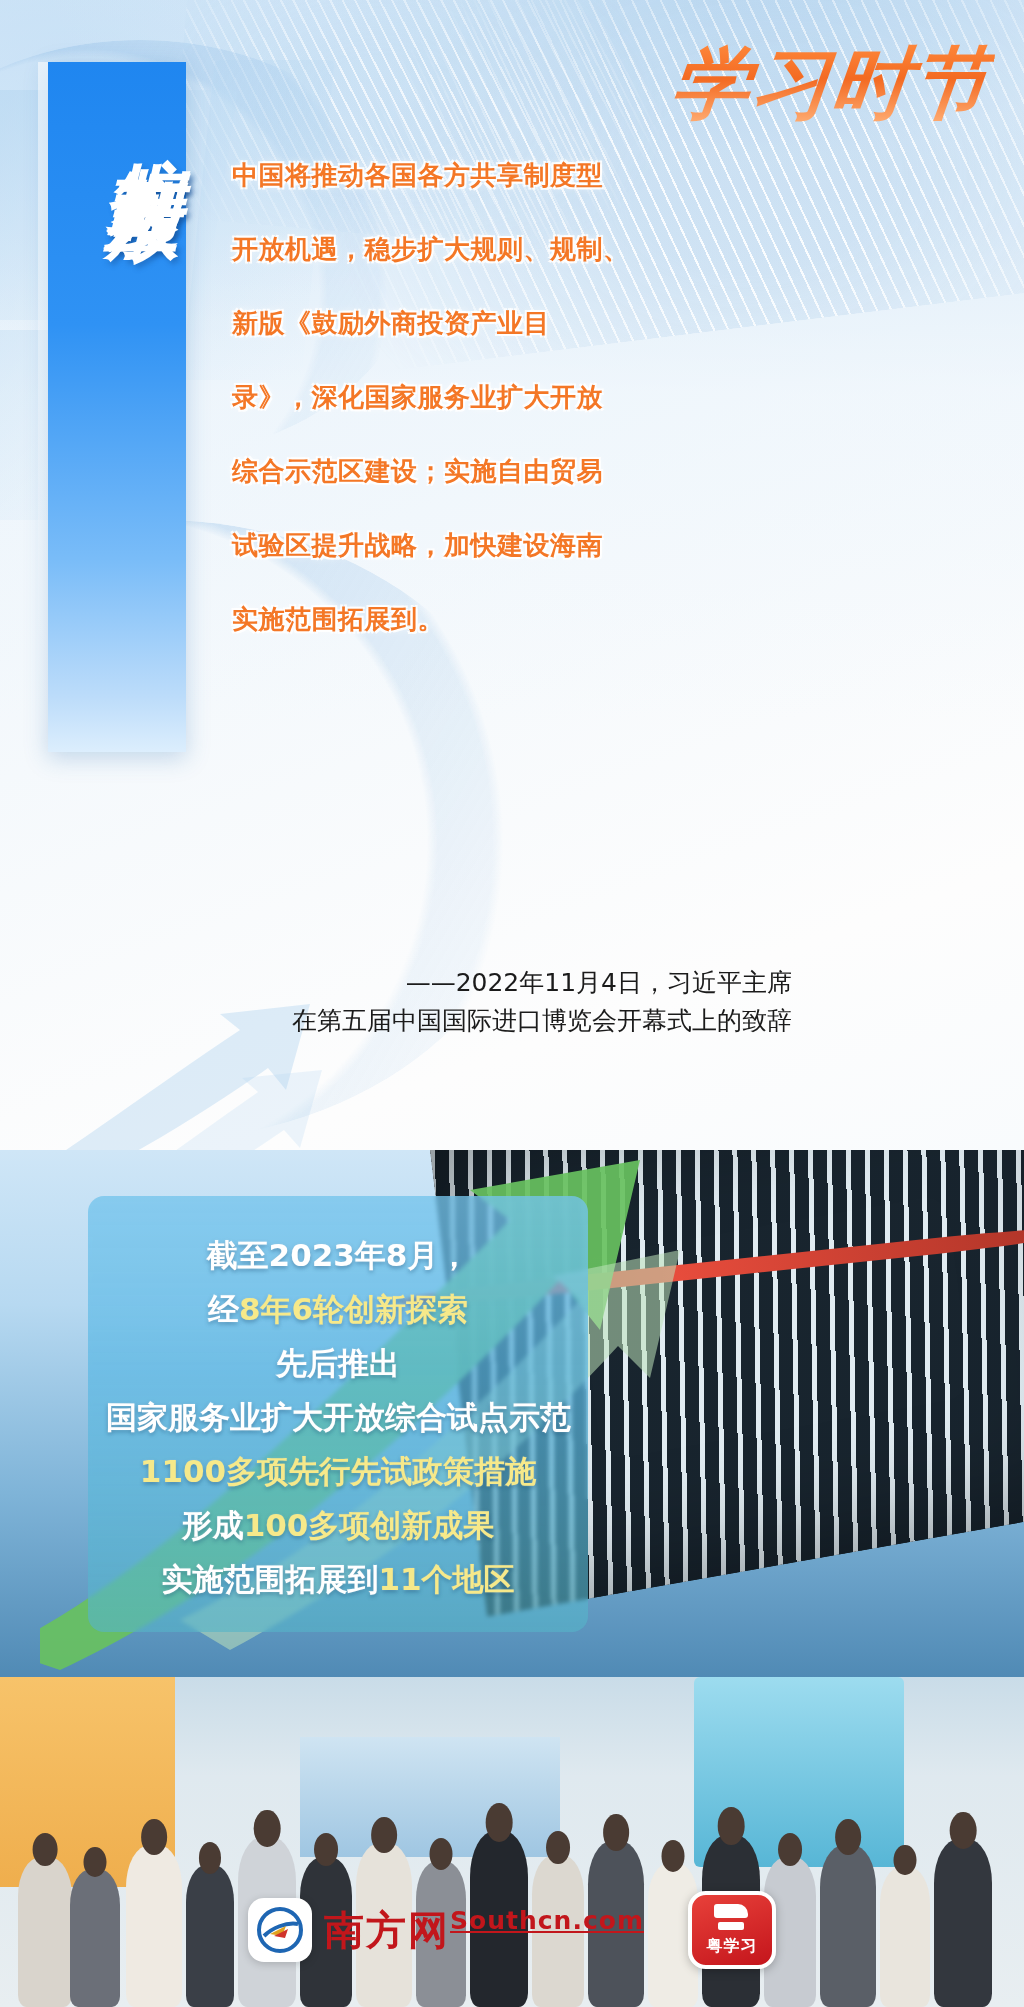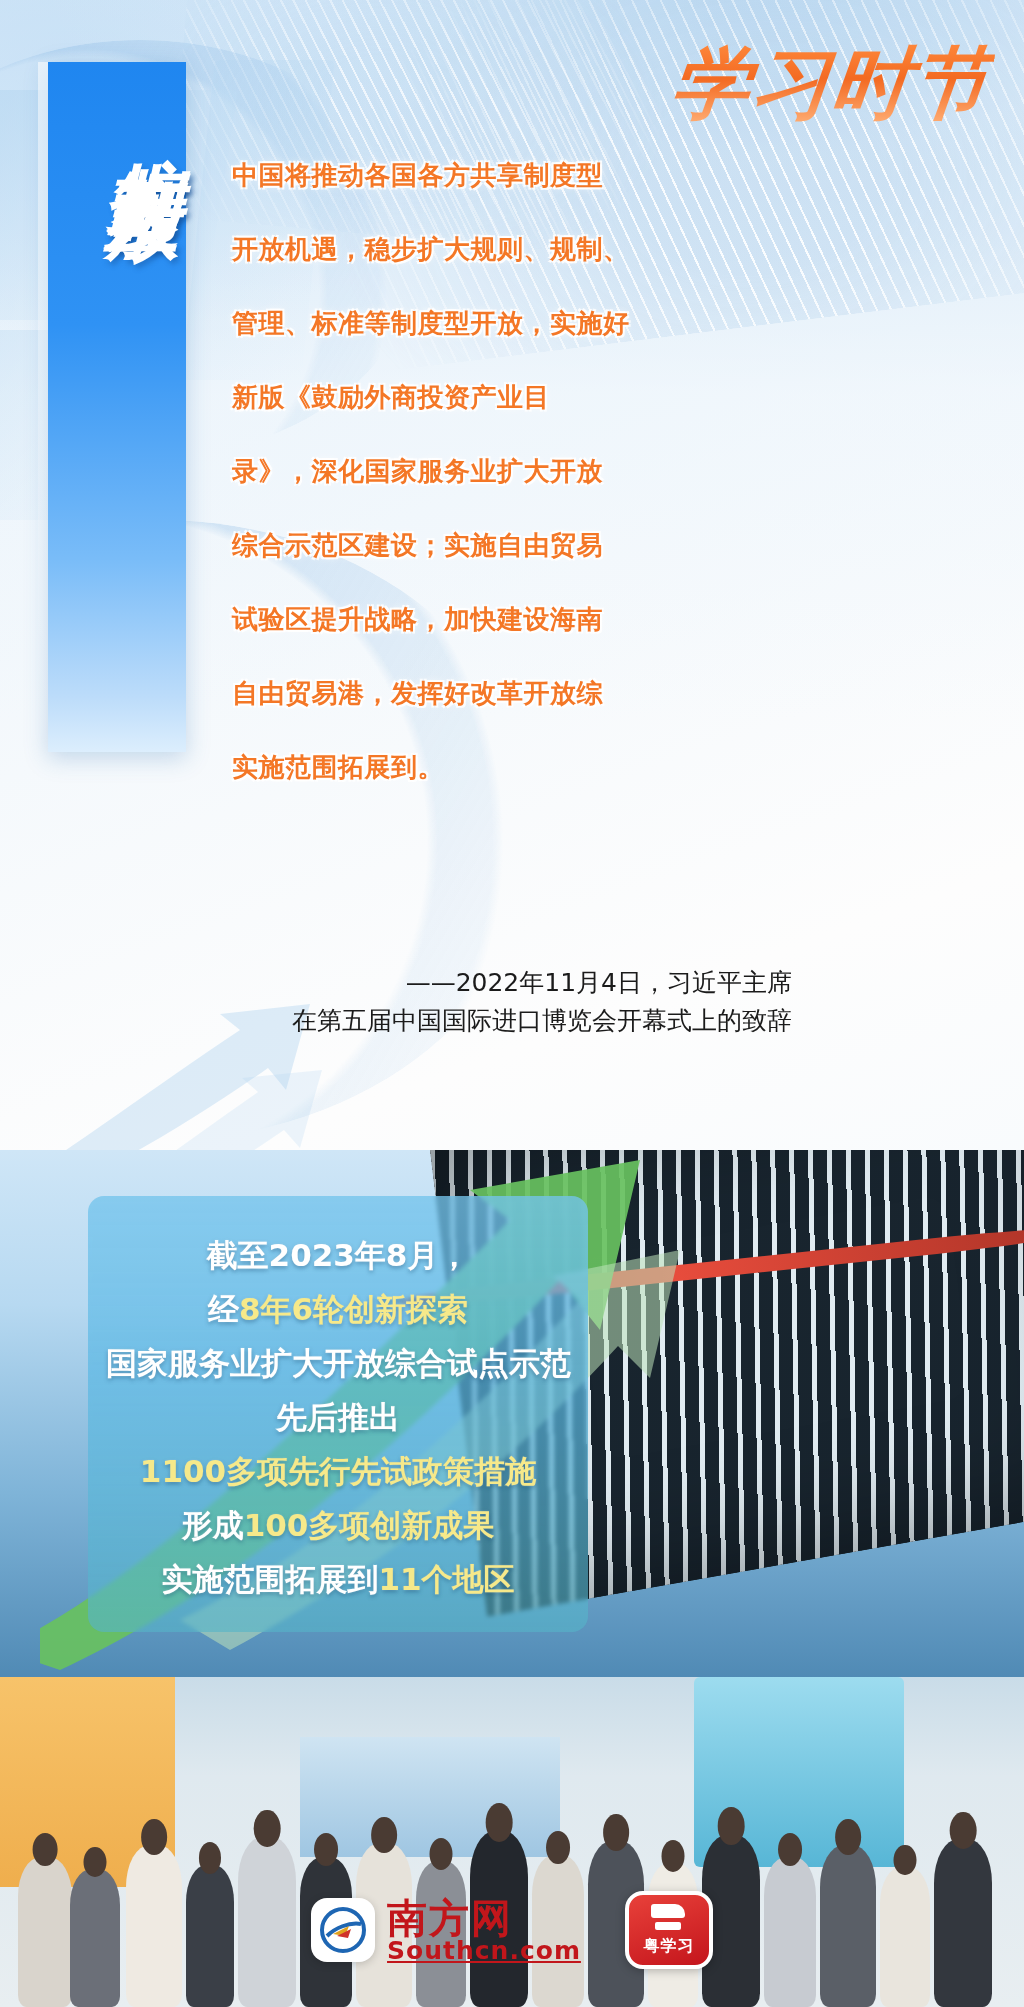--- a/index.html
+++ b/index.html
@@ -209,21 +209,21 @@
   .logos {
     position:absolute; left:0; bottom:38px; width:1024px;
     display:flex; align-items:center; justify-content:center; gap:44px;
   }
   .logo-southcn { display:flex; align-items:center; gap:12px; }
   .sc-mark {
     width:64px; height:64px; border-radius:16px; background:#ffffff;
     display:flex; align-items:center; justify-content:center;
     box-shadow:0 2px 8px rgba(0,0,0,.18);
   }
-  .sc-text { display:flex; flex-direction:column; align-items:flex-start; }
+  .sc-text { display:flex; flex-direction:row; align-items:flex-start; }
   .sc-cn {
     font-family:"DejaVu Serif","Liberation Serif",serif;
     font-size:40px; line-height:42px; font-weight:bold; color:#c2161b;
     letter-spacing:2px;
   }
   .sc-en {
     font-family:"DejaVu Sans","Liberation Sans",sans-serif;
     font-size:25px; line-height:24px; font-weight:bold; color:#c2161b;
     letter-spacing:1px;
     text-decoration:underline;
@@ -282,26 +282,24 @@
     <div class="title-cn">学习时节</div>
   </div>
 
   <div class="vbanner">
     <div class="vbanner-text">扩大制度型开放</div>
   </div>
 
   <div class="quote">
     <div class="quote-line">中国将推动各国各方共享制度型</div>
     <div class="quote-line">开放机遇，稳步扩大规则、规制、</div>
-    <div class="quote-line">管理、标准等制度型开放，实施好</div>
     <div class="quote-line">新版《鼓励外商投资产业目</div>
     <div class="quote-line">录》，深化国家服务业扩大开放</div>
     <div class="quote-line">综合示范区建设；实施自由贸易</div>
     <div class="quote-line">试验区提升战略，加快建设海南</div>
-    <div class="quote-line">自由贸易港，发挥好改革开放综</div>
     <div class="quote-line">实施范围拓展到。</div>
   </div>
 
   <div class="attrib">
     <div class="attrib-line">——2022年11月4日，习近平主席</div>
     <div class="attrib-line">在第五届中国国际进口博览会开幕式上的致辞</div>
   </div>
 
   <div class="photo-zone">
     <div class="hall-roof"></div>
@@ -344,24 +342,24 @@
   </div>
 
   <div class="blue-card">
     <div class="info-line">
       <span>截至2023年8月，</span>
     </div>
     <div class="info-line">
       <span>经</span><span class="hl">8年6轮创新探索</span>
     </div>
     <div class="info-line">
+      <span>先后推出</span>
+    </div>
+    <div class="info-line">
       <span>国家服务业扩大开放综合试点示范</span>
-    </div>
-    <div class="info-line">
-      <span>先后推出</span>
     </div>
     <div class="info-line">
       <span class="hl">1100多项先行先试政策措施</span>
     </div>
     <div class="info-line">
       <span>形成</span><span class="hl">100多项创新成果</span>
     </div>
     <div class="info-line">
       <span>实施范围拓展到</span><span class="hl">11个地区</span>
     </div>

